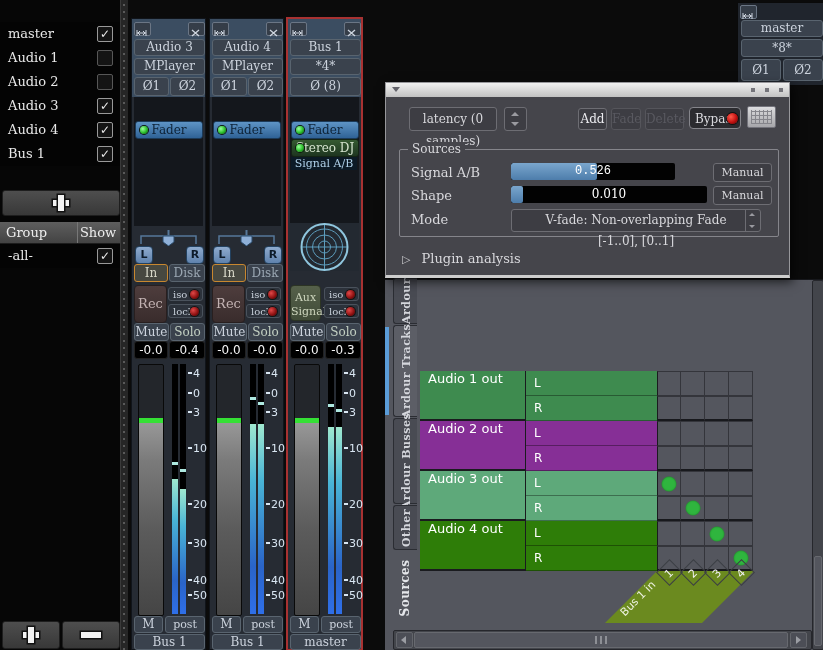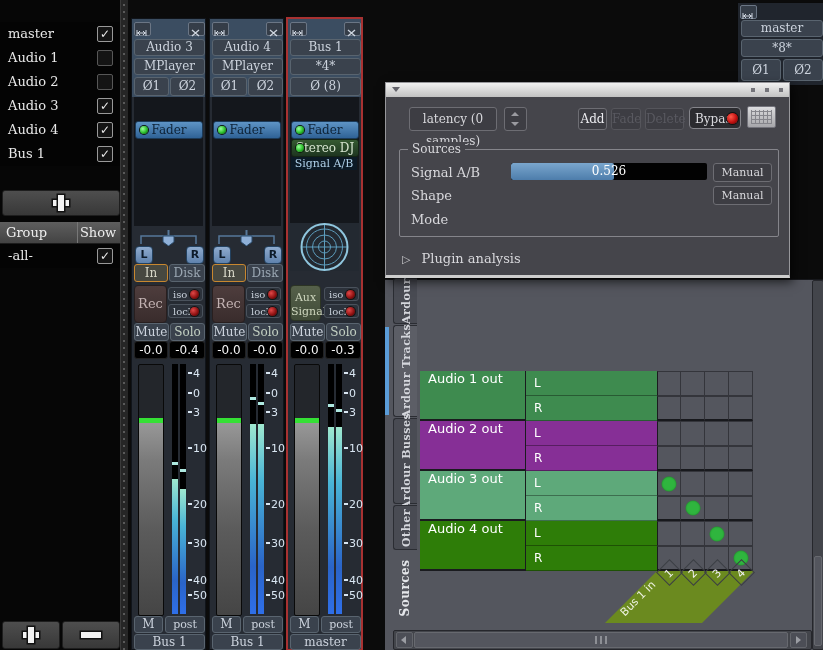--- a/index.html
+++ b/index.html
@@ -510,27 +510,38 @@
     <div class="dbtn disabled" style="left:225px;top:25px;width:28px;height:20px;line-height:20px;">Fade</div>
     <div class="dbtn disabled" style="left:259px;top:25px;width:37px;height:20px;line-height:20px;text-align:right;">Delete</div>
     <div class="dbtn" style="left:303px;top:24px;width:52px;height:22px;line-height:22px;background:#2b2b2f;border-color:#85858b;border-radius:4px;text-align:left;padding-left:5px;box-sizing:border-box;">
       <span>Bypass</span>
       <span class="abs" style="right:2px;top:5px;width:11px;height:11px;border-radius:50%;background:radial-gradient(circle at 35% 35%,#ff5a4a,#c01010 55%,#4a0505);box-shadow:0 0 0 1px #101010;"></span>
     </div>
     <div class="kbd" style="left:361px;top:23px;"></div>
     <div class="frame" style="left:13px;top:66px;width:378px;height:86px;"></div>
     <span class="legend" style="left:22px;top:59px;">Sources</span>
     <span class="plabel" style="left:25px;top:82px;">Signal A/B</span>
-    <div class="pslider" style="left:125px;top:80px;width:196px;">
+    <div class="pslider" style="left:125px;top:80px;width:164px;font-family:Liberation Mono, monospace;">
       <div class="pfill" style="width: 52.6%;"></div>
       <div class="pval">0.526</div>
     </div>
     <div class="dbtn" style="left:327px;top:80px;width:57px;height:17px;line-height:17px;font-size:11px;">Manual</div>
     <span class="plabel" style="left:25px;top:105px;">Shape</span>
+    <div class="pslider" style="left:125px;top:103px;width:196px;">
+      <div class="pfill" style="width: 6%;"></div>
+      <div class="pval">0.010</div>
+    </div>
     <div class="dbtn" style="left:327px;top:103px;width:57px;height:17px;line-height:17px;font-size:11px;">Manual</div>
     <span class="plabel" style="left:25px;top:129px;">Mode</span>
+    <div class="dbtn" style="left:125px;top:126px;width:248px;height:21px;line-height:21px;">
+      <span style="display:inline-block;max-width:225px;overflow:hidden;">V-fade: Non-overlapping Fade [-1..0], [0..1]</span>
+      <span class="spin" style="right:0;">
+        <span class="tri-up" style="left:3px;top:3px;border-bottom-width:3px;border-left-width:3px;border-right-width:3px;"></span>
+        <span class="tri-dn" style="left:3px;bottom:3px;border-top-width:3px;border-left-width:3px;border-right-width:3px;"></span>
+      </span>
+    </div>
     <div class="abs" style="left:16px;top:165px;">
       <span class="expander">▷</span>
       <span style="color:#d8d8dc;font-size:13px;margin-left:6px;">Plugin analysis</span>
     </div>
   </div>
 
 </div>
 
 </body></html>

